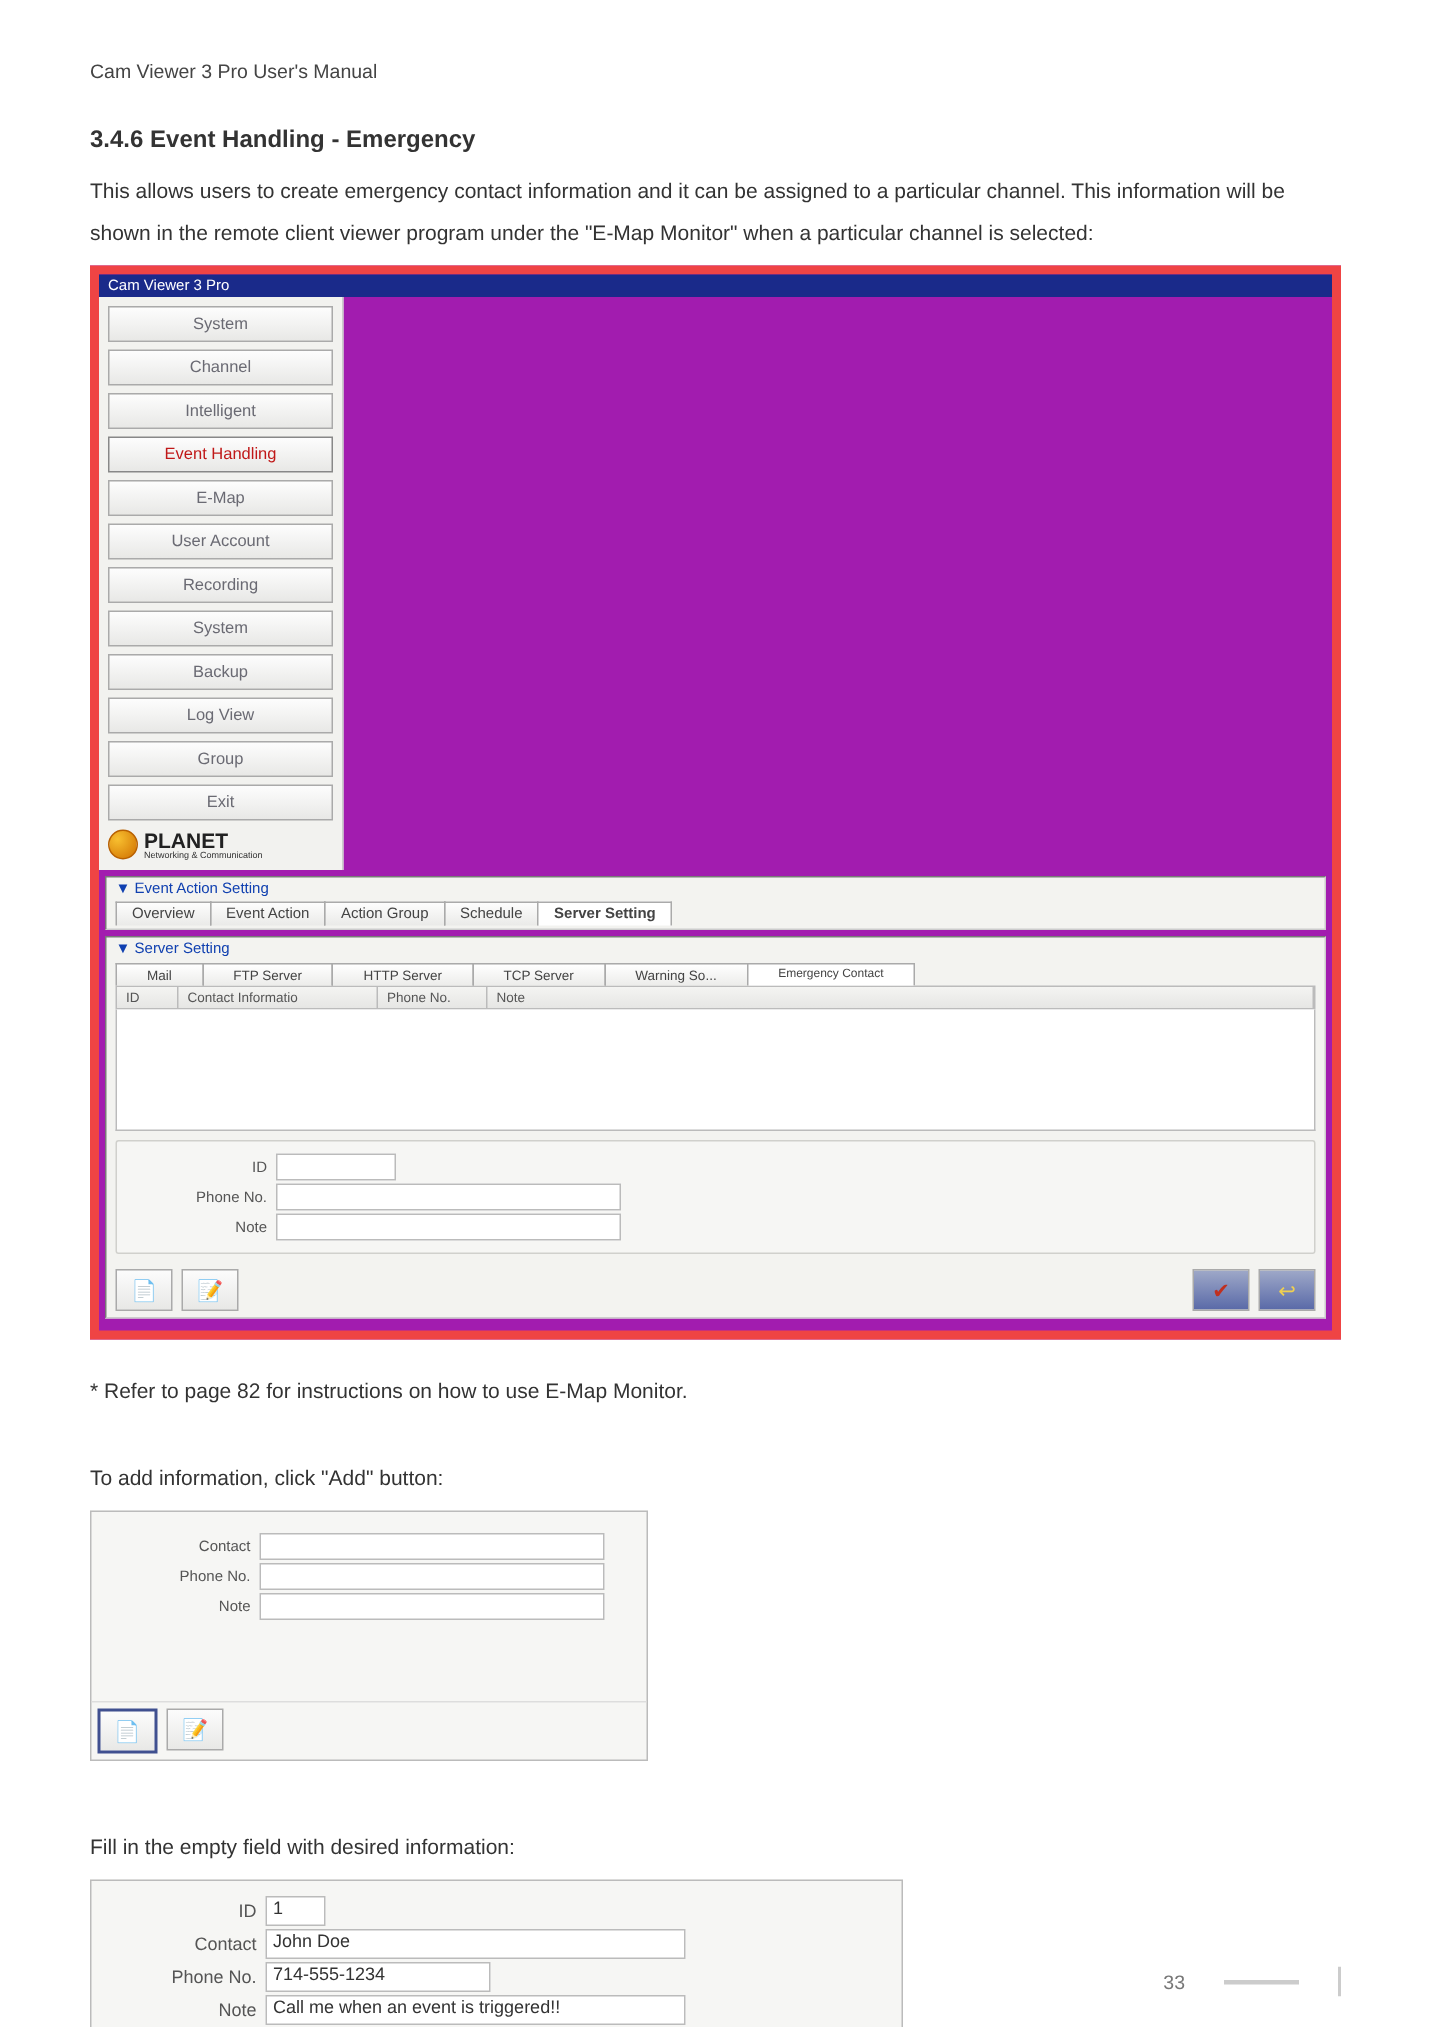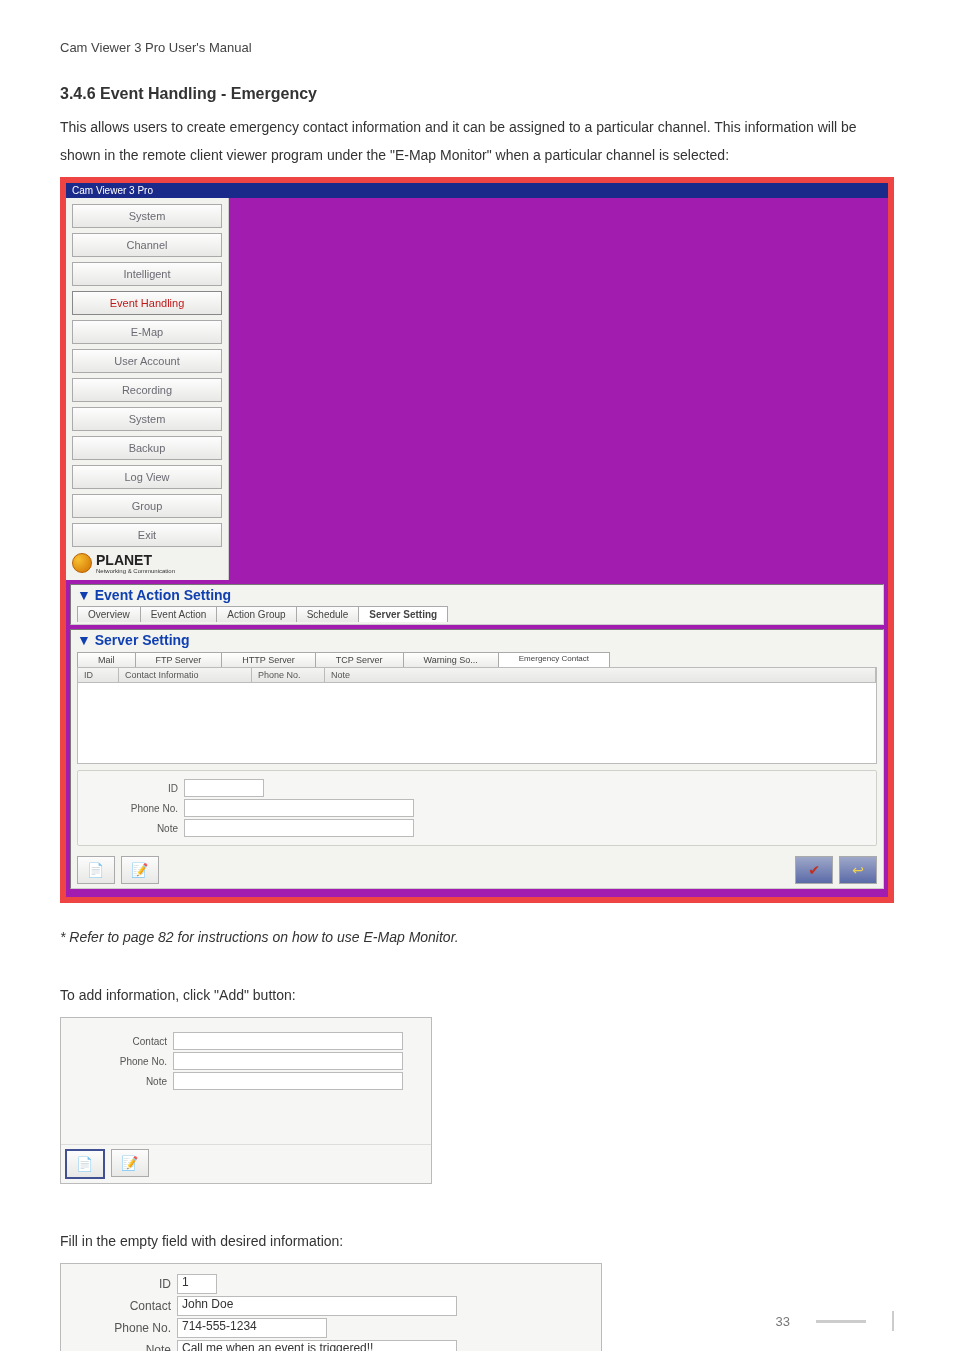--- a/index.html
+++ b/index.html
@@ -20,21 +20,21 @@
     font-size: 16px;
     font-weight: bold;
     color: #333;
     margin: 20px 0 10px 0;
   }
   p {
     font-size: 14px;
     line-height: 2;
     margin: 8px 0;
   }
-  .italic { font-style: italic; }
+  .italic { }
 
   
   .appwin {
     border: 6px solid #ef4444;
     background: #a21caf;
     font-size: 10px;
   }
   .appwin-title {
     background: #1a2a8a;
     color: #fff;
@@ -90,22 +90,22 @@
     flex: 1;
     padding: 4px;
   }
   .group {
     border: 1px inset #ccc;
     margin-bottom: 4px;
     background: #f3f3f0;
   }
   .group-title {
     color: #1040b0;
-    font-size: 14px;
-    font-weight: bold;
+    font-size: 10px;
+    font-weight: normal;
     padding: 2px 6px;
   }
   .tabrow {
     display: flex;
     padding: 1px 6px 2px 6px;
     gap: 0;
   }
   .tab {
     border: 1px solid #aaa;
     background: linear-gradient(#fdfdfd, #eaeae8);

